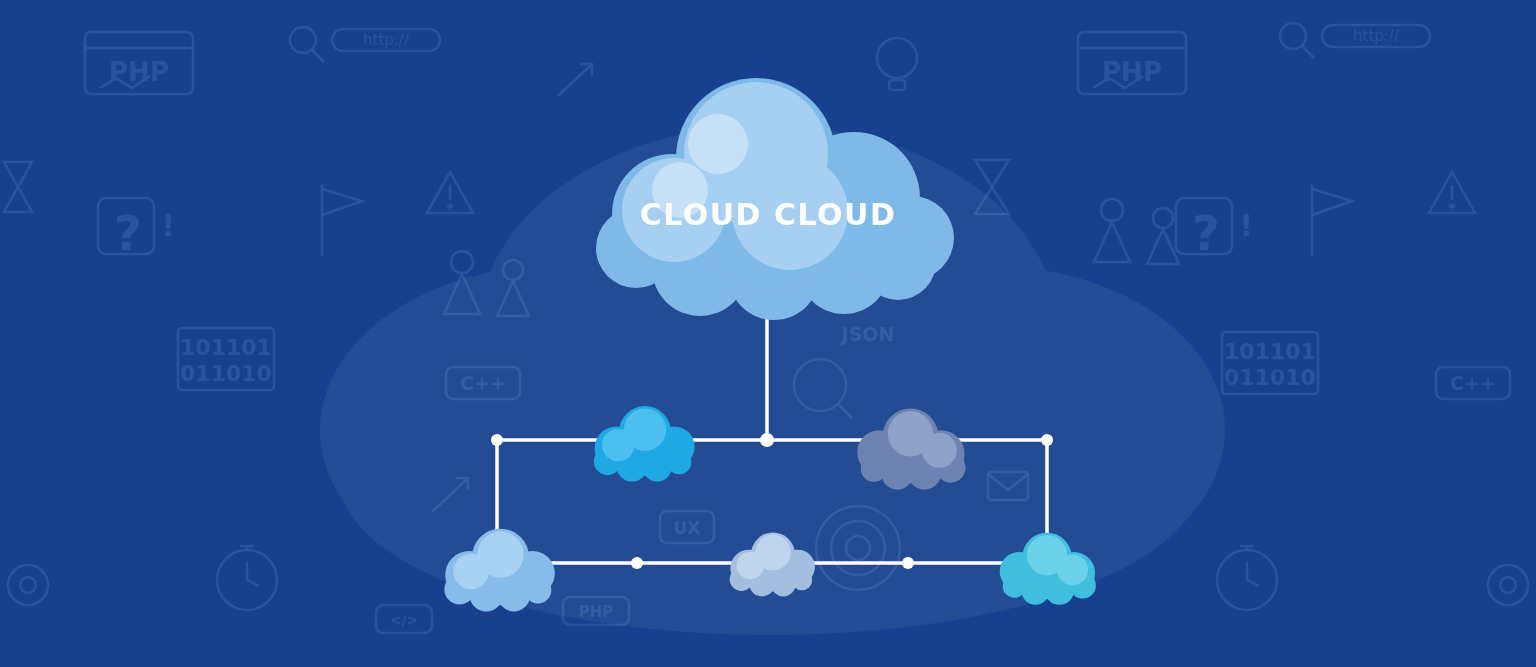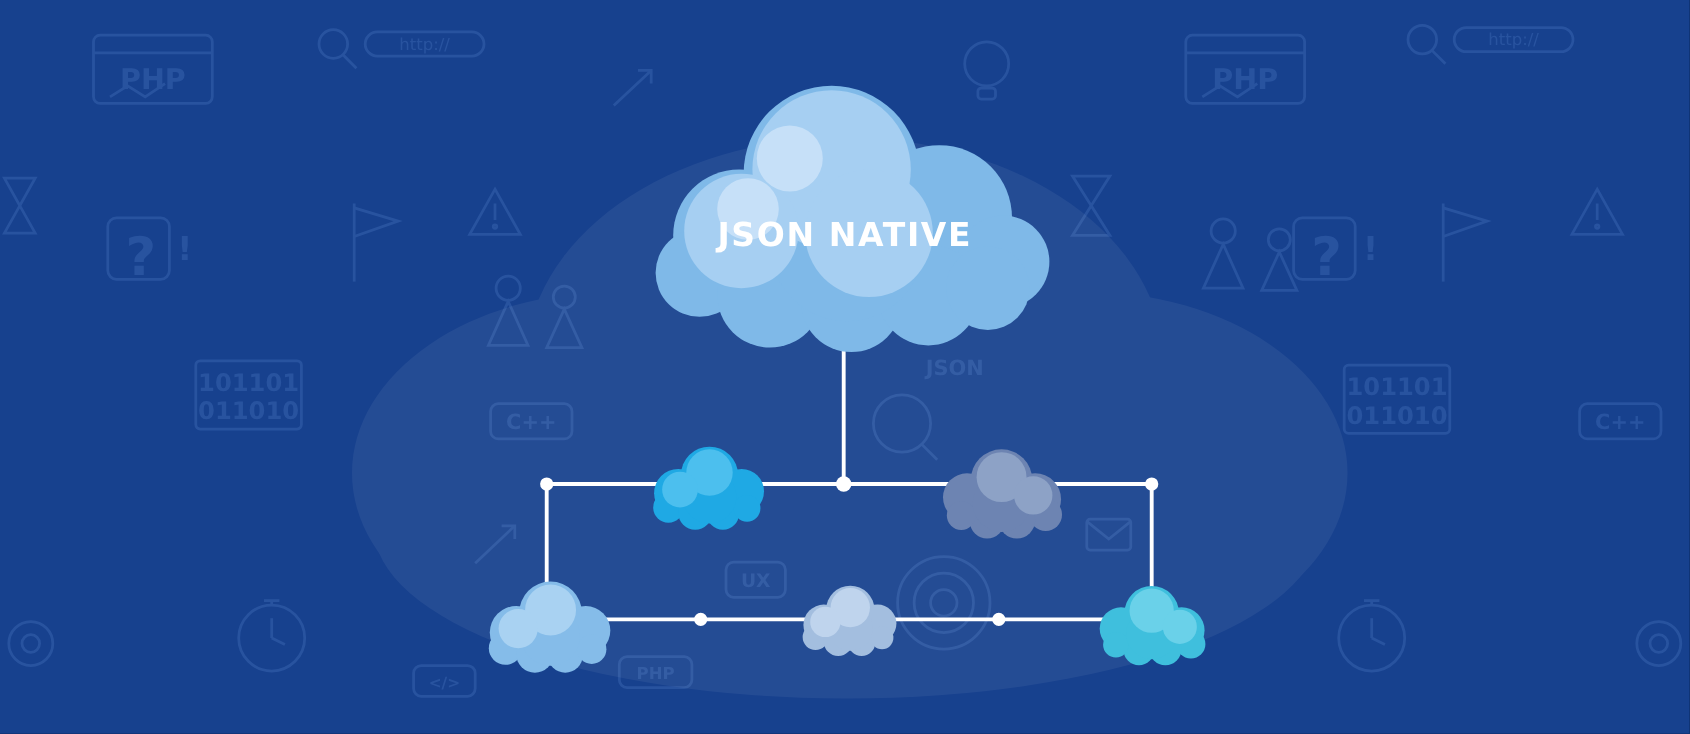--- a/index.html
+++ b/index.html
@@ -257,15 +257,15 @@
   <svg class="cloud" style="left:718px;top:516px;width:110px;height:92px" viewBox="0 0 160 110">
     <use href="#cloud-base-s" fill="#A3BEDF"></use>
     <use href="#cloud-hl-s" fill="#BFD4ED"></use>
   </svg>
 
   <svg class="cloud" style="left:985px;top:520px;width:124px;height:92px" viewBox="0 0 160 110">
     <use href="#cloud-base-s" transform="translate(160,0) scale(-1,1)" fill="#3FBFDD"></use>
     <use href="#cloud-hl-s" transform="translate(160,0) scale(-1,1)" fill="#6AD1E9"></use>
   </svg>
 
-  <div class="cloud-title">JSON NATIVE</div>
+  <div class="cloud-title">CLOUD CLOUD</div>
 
 </div>
 
 </body></html>

